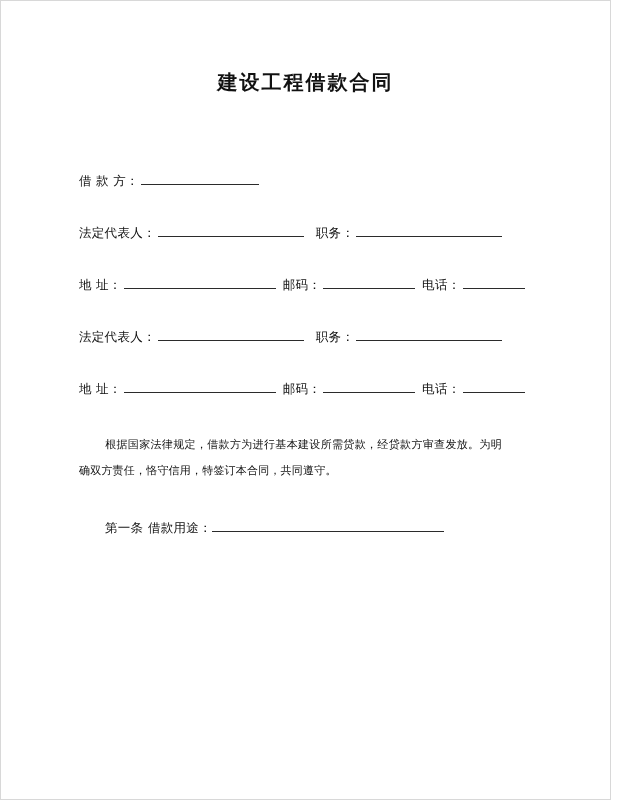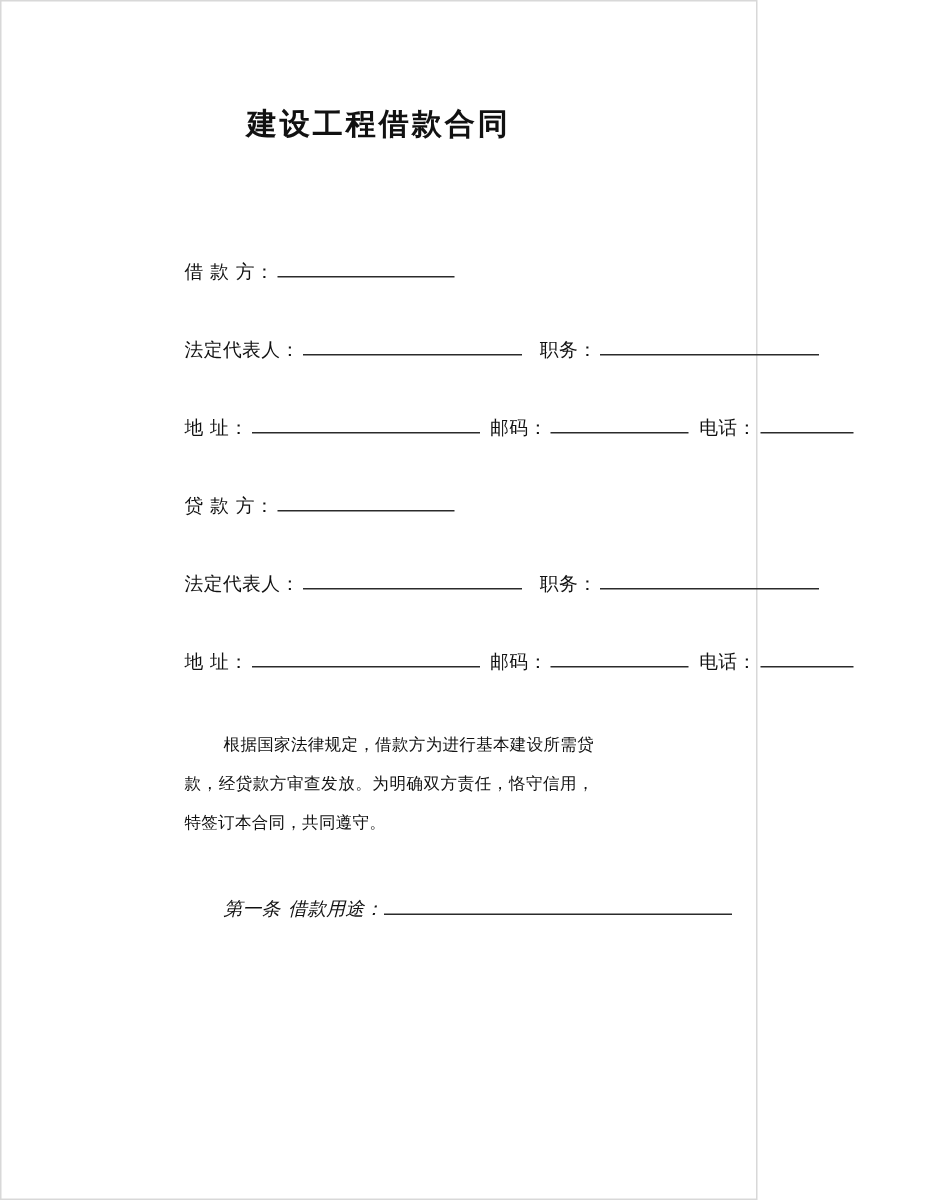--- a/index.html
+++ b/index.html
@@ -10,38 +10,37 @@
   body {
     width: 619px;
     height: 800px;
     font-family: "DejaVu Sans", "Liberation Sans", sans-serif;
     color: #000000;
     position: relative;
     overflow: hidden;
   }
   .page {
     position: relative;
-    width: 505px;
+    width: 611px;
     height: 800px;
     box-sizing: border-box;
     background: #fff;
     border: 1px solid #d8d8d8;
   }
   .doc-title {
     text-align: center;
     font-size: 20px;
     font-weight: 700;
     letter-spacing: 2px;
     margin-top: 68px;
     color: #111;
   }
   .body-area {
     padding: 0 108px 0 78px;
     margin-top: 76px;
-    margin-left: 44px;
   }
   .field-row {
     font-size: 12.5px;
     line-height: 18px;
     color: #111;
     margin-bottom: 34px;
     white-space: nowrap;
     letter-spacing: 0.3px;
   }
   .label {
@@ -68,21 +67,20 @@
     letter-spacing: 0.2px;
   }
   .para .indent { display: inline-block; width: 26px; }
   .clause {
     font-size: 12.5px;
     line-height: 20px;
     margin-top: 34px;
     color: #111;
     white-space: nowrap;
     letter-spacing: 0.2px;
-    font-style: italic;
   }
   .dotfill {
     display: inline-block;
     border-bottom: 1px solid #2b2b2b;
     width: 232px;
     height: 11px;
   }
   .sp { display: inline-block; width: 10px; }
   .sp-sm { display: inline-block; width: 5px; }
 </style>
@@ -100,23 +98,20 @@
     </div>
 
     <div class="field-row">
       <span class="label">法定代表人：</span><span class="fill w-xwide"></span><span class="sp"></span><span class="label">职务：</span><span class="fill w-xwide"></span>
     </div>
 
     <div class="field-row">
       <span class="label">地  址：</span><span class="fill w-addr"></span><span class="sp-sm"></span><span class="label">邮码：</span><span class="fill w-med"></span><span class="sp-sm"></span><span class="label">电话：</span><span class="fill w-small"></span>
     </div>
 
-    <div class="field-row">
-      <span class="label">贷 款 方：</span><span class="fill w-party"></span>
-    </div>
 
     <div class="field-row">
       <span class="label">法定代表人：</span><span class="fill w-xwide"></span><span class="sp"></span><span class="label">职务：</span><span class="fill w-xwide"></span>
     </div>
 
     <div class="field-row">
       <span class="label">地  址：</span><span class="fill w-addr"></span><span class="sp-sm"></span><span class="label">邮码：</span><span class="fill w-med"></span><span class="sp-sm"></span><span class="label">电话：</span><span class="fill w-small"></span>
     </div>
 
     <div class="para"><span class="indent"></span><span>根据国家法律规定，借款方为进行基本建设所需贷款，经贷款方审查发放。为明确双方责任，恪守信用，特签订本合同，共同遵守。</span></div>

